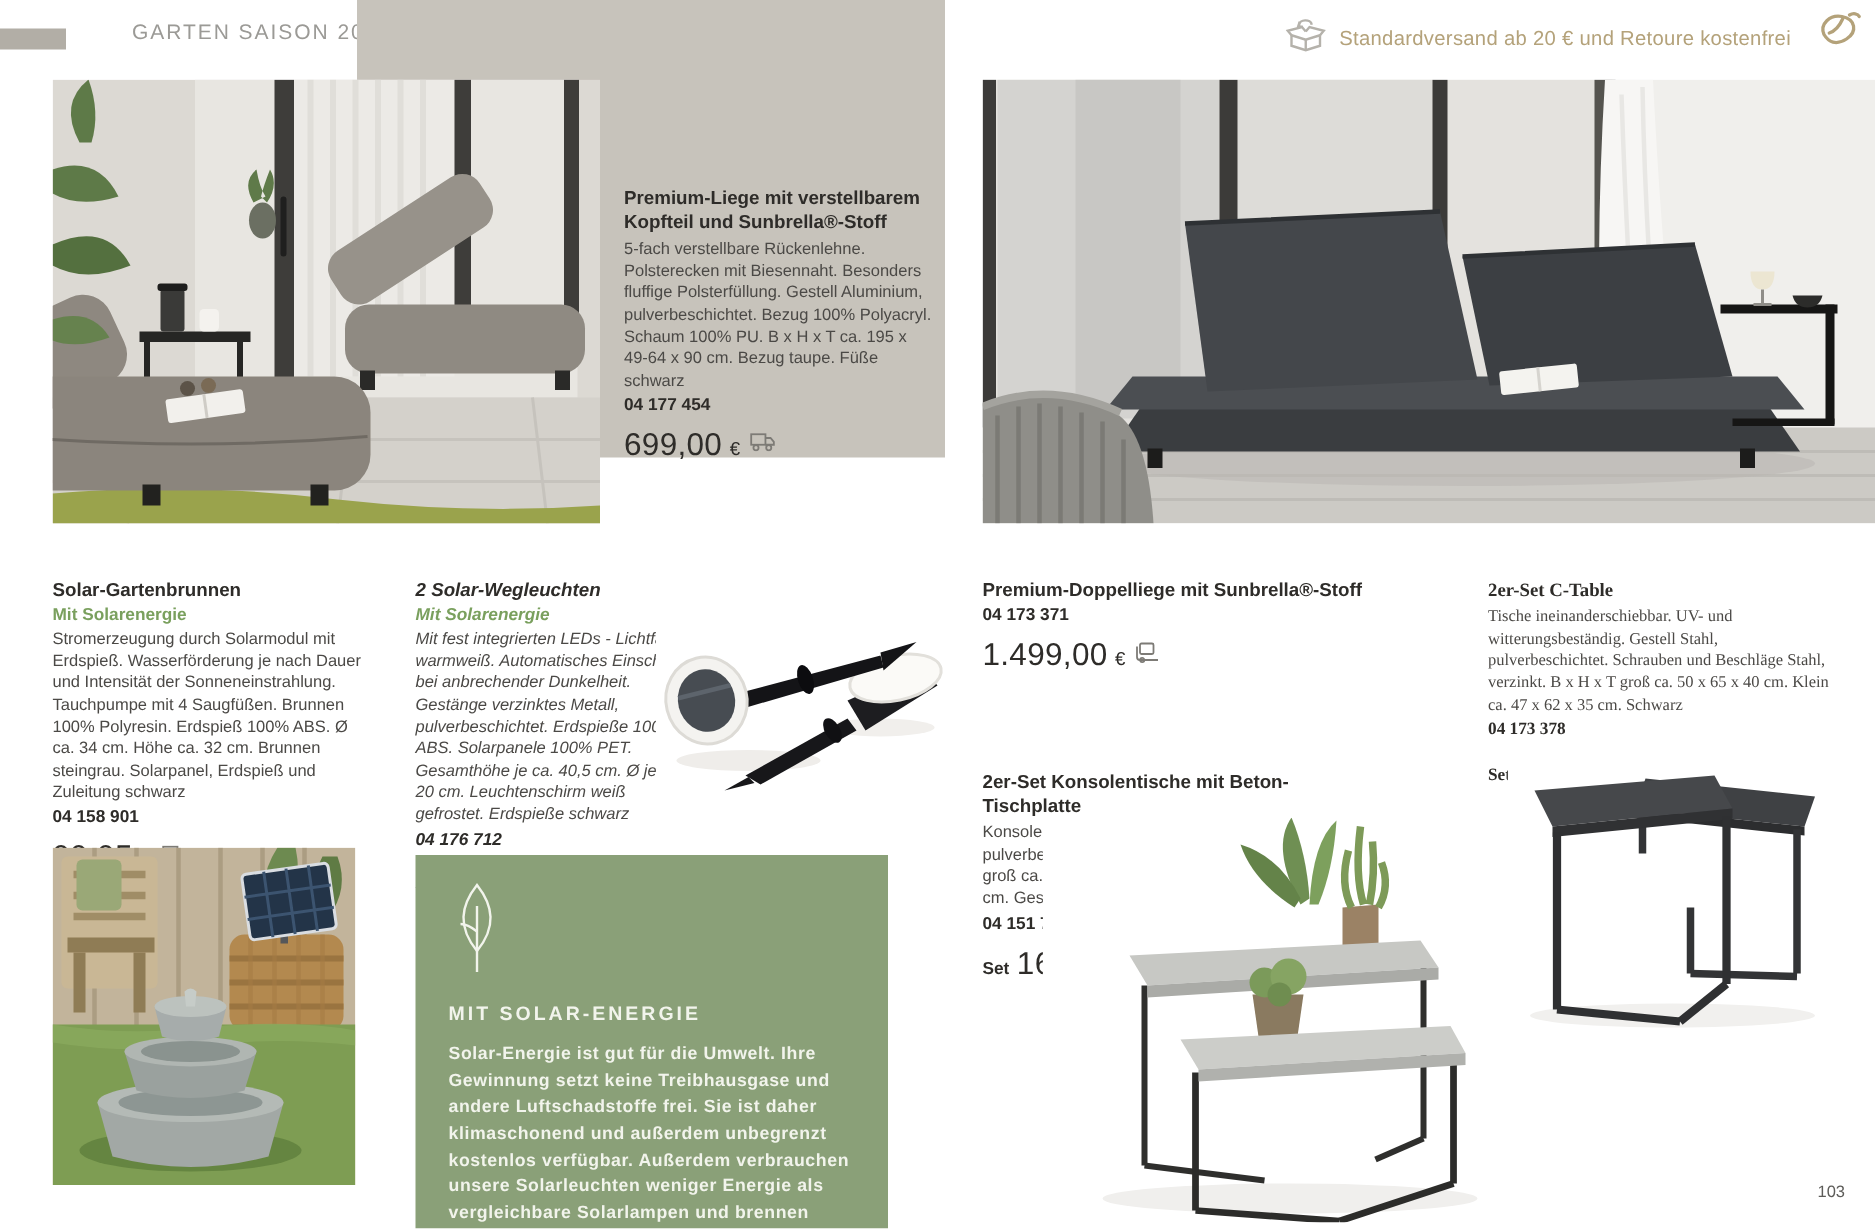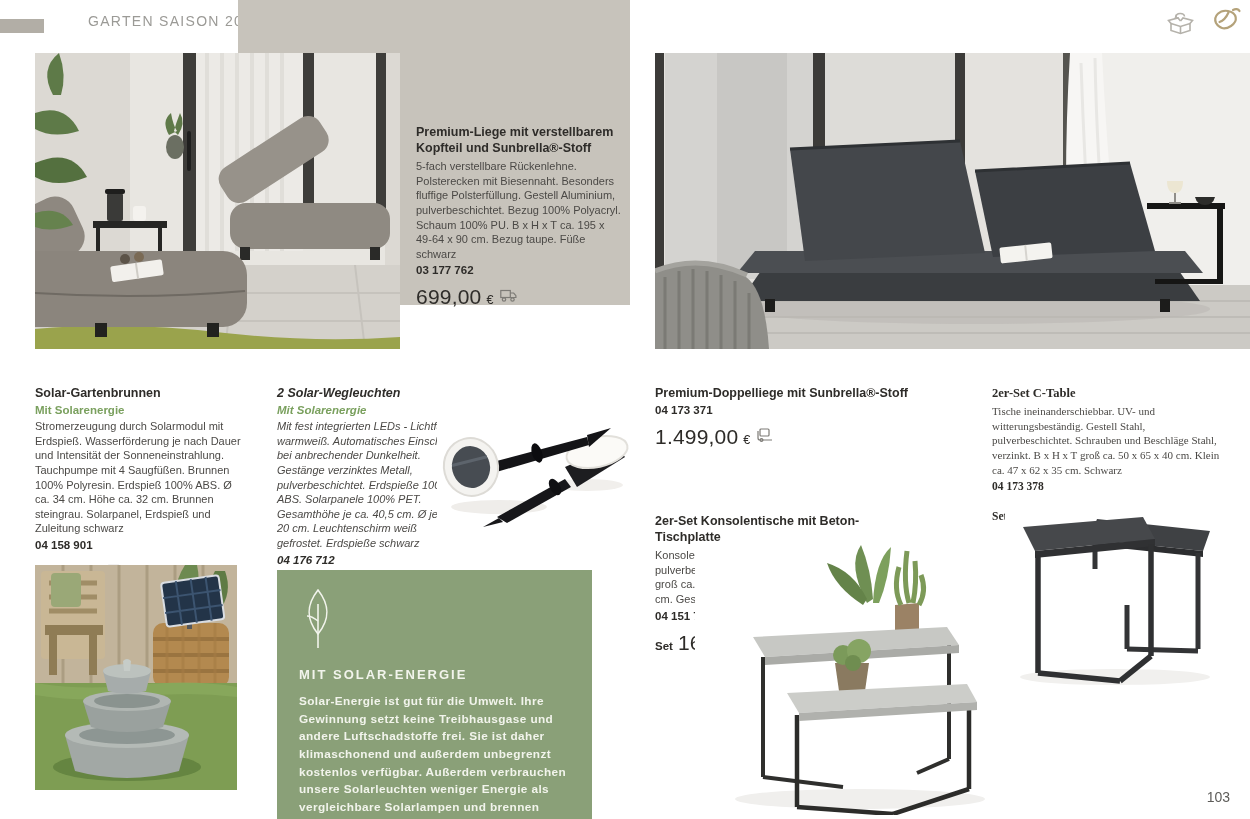--- a/index.html
+++ b/index.html
@@ -44,40 +44,41 @@
   .col-doppel{left:655px;top:385px;width:296px;}
   .col-ctable{left:992px;top:385px;width:236px;font-family:Liberation Serif, serif;}
   .col-konsolen{left:655px;top:513px;width:262px;}
 
   
   .green-box{left:277px;top:570px;width:315px;height:272px;background:#8aa078;color:#f2f4ec;
              box-sizing:border-box;padding:18px 22px;}
   .green-box .gb-title{font-weight:bold;font-size:13px;letter-spacing:2px;margin-top:13px;}
   .green-box .gb-text{font-weight:bold;font-size:11.8px;line-height:1.5;letter-spacing:.4px;margin-top:11px;}
 
-  .page-num{left:1180px;top:789px;width:50px;text-align:right;font-size:14px;color:#5d5c59;}
+  .page-num{left:1180px;top:789px;width:50px;text-align:right;font-size:11px;color:#5d5c59;}
 </style>
 </head>
 <body>
 
 <div class="page">
 
   <div class="abs hdr-rect"></div>
   <div class="abs hdr-title">GARTEN SAISON 2023</div>
   <div class="abs hdr-ship">
     <span>
       <svg width="27" height="27" viewBox="0 0 27 27" fill="none" stroke="#b5b2ab" stroke-width="1.6">
         <path d="M4 14.5 L13.5 17.5 L23 14.5 L23 21.5 L13.5 24.5 L4 21.5 Z"></path>
         <path d="M4 14.5 L1.5 11.5 L11 9 L13.5 12"></path>
         <path d="M23 14.5 L25.5 11.5 L16 9 L13.5 12"></path>
         <path d="M13.5 17.5 L13.5 24.5"></path>
         <path d="M9 8 C9 3.5 17 3.5 17.5 7.5"></path>
         <path d="M9.5 5.5 L8.5 8.5 L11.5 9"></path>
       </svg>
     </span>
+    <span class="note">Standardversand ab 20 € und Retoure kostenfrei</span>
   </div>
   <div class="abs hdr-bean">
     <svg width="30" height="26" viewBox="0 0 30 26" fill="none" stroke="#b4a27a" stroke-width="2.2" stroke-linecap="round">
       <path d="M4 16 C1 9 8 2.5 16 4 C25 5.8 26.5 14 19 19 C12 23.5 7 21 4 16 Z"></path>
       <path d="M7.5 15 C12 13.5 14.5 10 16.5 5.5"></path>
       <path d="M21 3 C23.5 1.5 26.5 2 27.5 4"></path>
     </svg>
   </div>
 
   <div class="abs gray-block"></div>
@@ -129,21 +130,21 @@
       <path d="M0 60 q30 -10 44 18 q-26 8 -44 -2 z" fill="#5e7a48"></path>
       <path d="M0 110 q36 -16 52 14 q-30 12 -52 0 z" fill="#54703f"></path>
       <path d="M0 160 q26 -8 38 12 q-22 8 -38 2 z" fill="#66824e"></path>
       <path d="M18 42 q-14 -26 6 -42 q8 22 2 42 z" fill="#5e7a48"></path>
     </svg>
   </div>
 
   <div class="abs prod desc-liege">
     <p class="title">Premium-Liege mit verstellbarem Kopfteil und Sunbrella®-Stoff</p>
     <p class="desc">5-fach verstellbare Rückenlehne. Polsterecken mit Biesennaht. Besonders fluffige Polsterfüllung. Gestell Aluminium, pulverbeschichtet. Bezug 100% Polyacryl. Schaum 100% PU. B x H x T ca. 195 x 49-64 x 90 cm. Bezug taupe. Füße schwarz</p>
-    <div class="art">03 177 762</div>
+    <div class="art">04 177 454</div>
     <div class="price-row">
       <span class="price">699,00</span>
       <span class="cur">€</span>
       <span class="ship-ic">
         <svg width="17" height="13" viewBox="0 0 17 13" fill="none" stroke="#7d7b76" stroke-width="1.2">
           <rect x="0.8" y="1.5" width="9.5" height="7"></rect>
             <path d="M10.3 4 h3.4 l2.2 2.6 v1.9 h-5.6"></path>
           <circle cx="4" cy="10.5" r="1.7"></circle>
             <circle cx="12.5" cy="10.5" r="1.7"></circle>
         </svg>

